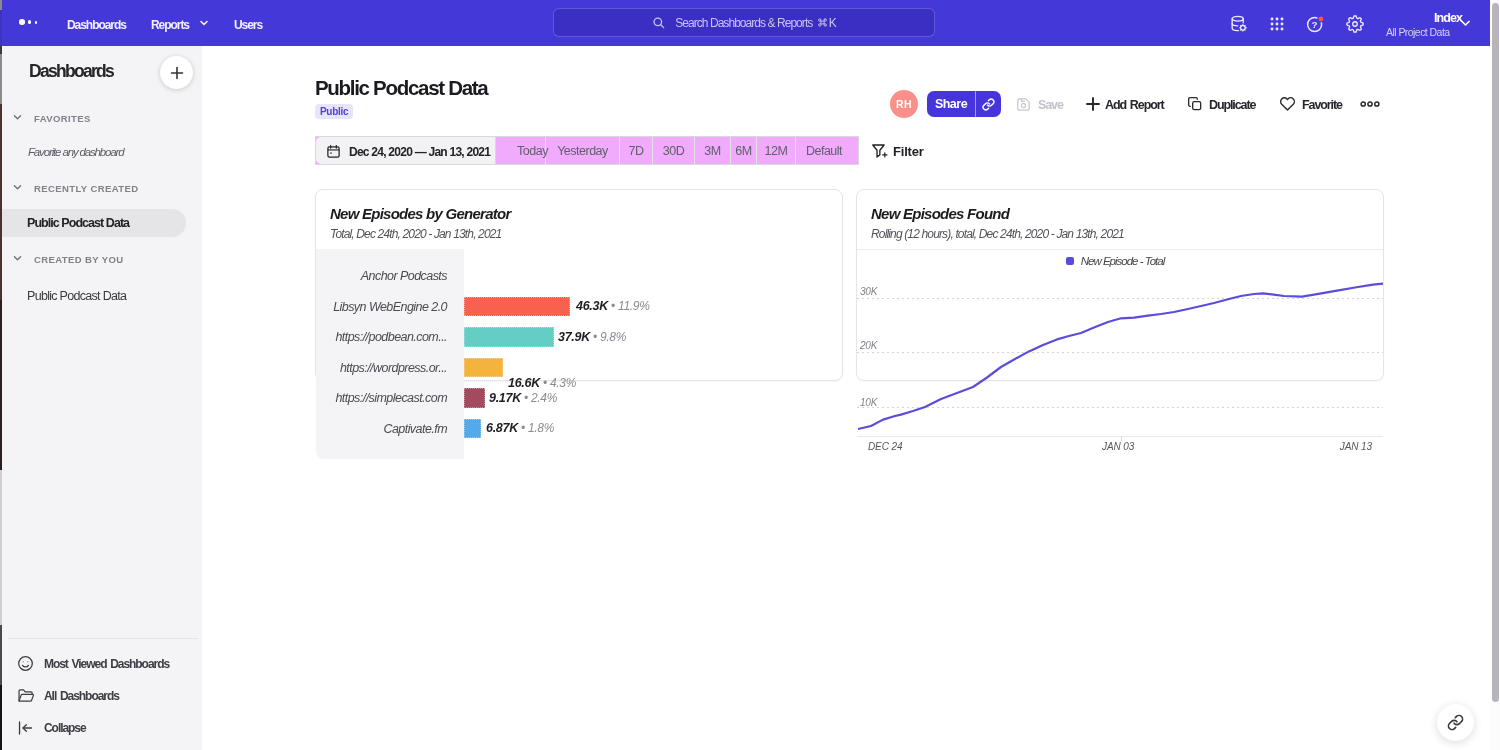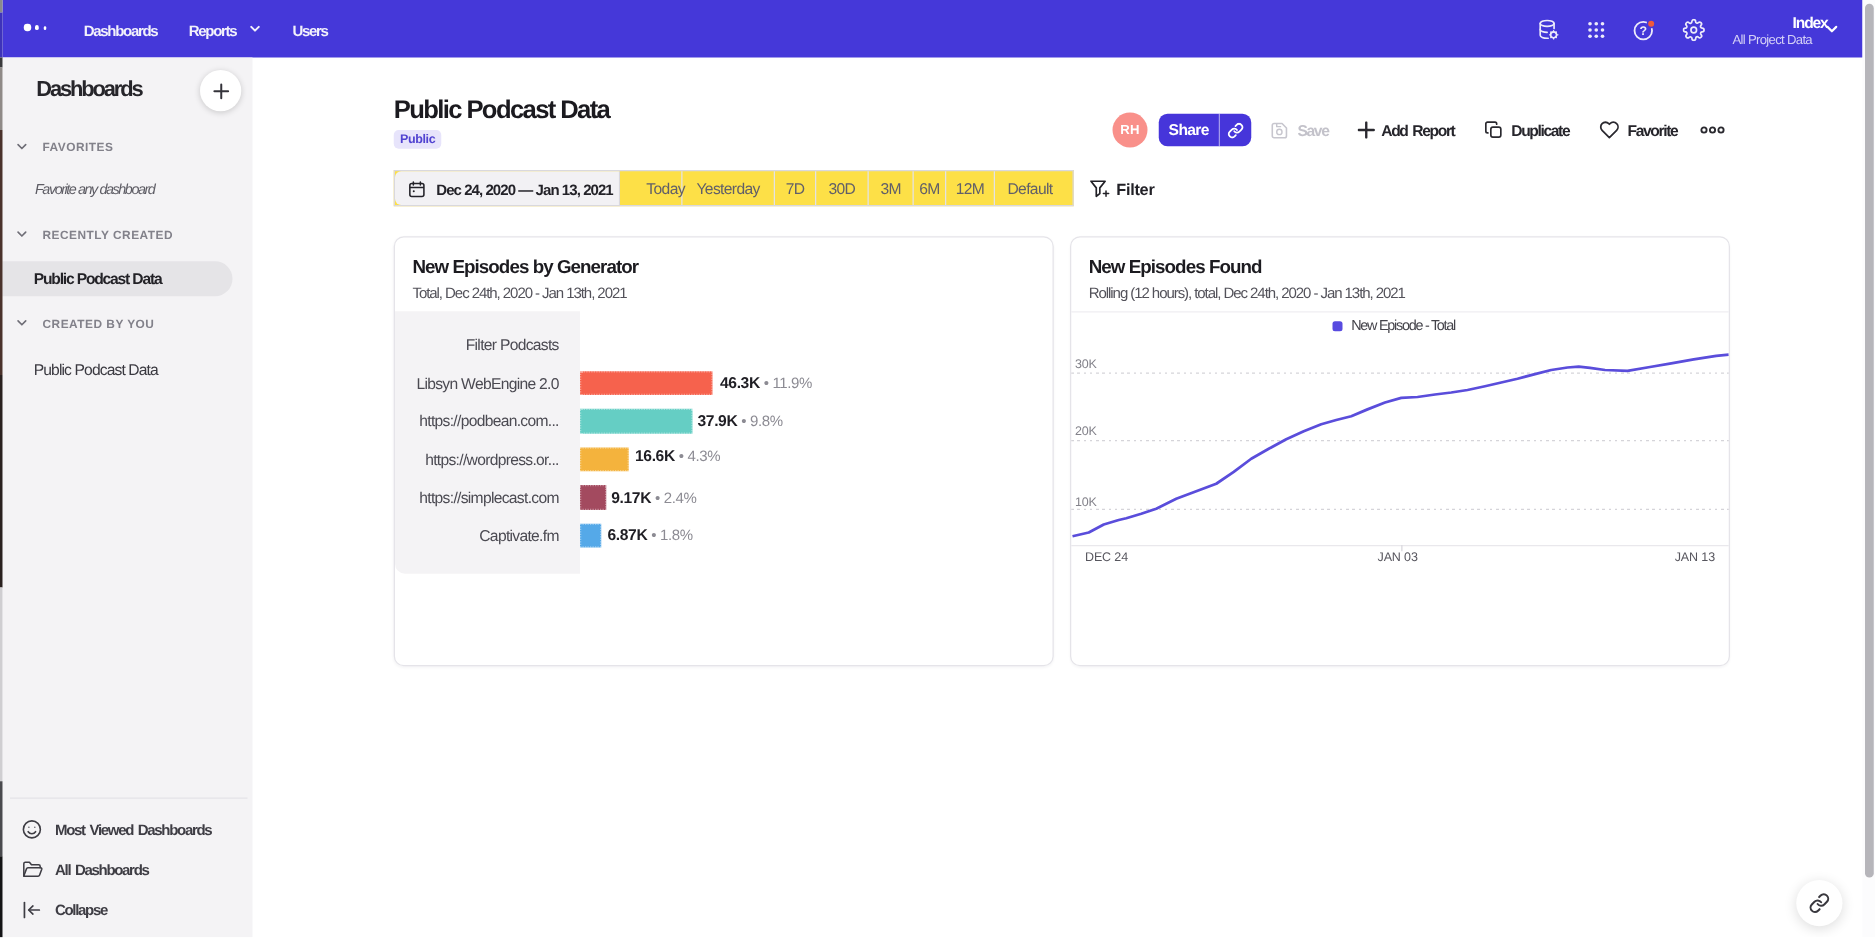--- a/index.html
+++ b/index.html
@@ -39,28 +39,28 @@
   .title { position:absolute; left:315px; top:76px; font-size:20.5px; font-weight:700; color:#1B1A1F; letter-spacing:-1.3px; }
   .badge { position:absolute; left:315px; top:104px; height:15px; line-height:15px; padding:0 5px; background:#E7E4FB; border-radius:4px; font-size:10px; font-weight:600; color:#5143D1; letter-spacing:-0.3px; }
   .avatar { position:absolute; left:890px; top:90px; width:28px; height:28px; border-radius:50%; background:#F9908A; color:#fff; font-size:10.5px; font-weight:700; display:flex; align-items:center; justify-content:center; letter-spacing:0.3px; }
   .sharebtn { position:absolute; left:927px; top:91px; width:74px; height:26px; border-radius:7px; background:#4635DA; }
   .sharebtn .txt { position:absolute; left:0; top:5.5px; width:48px; text-align:center; color:#fff; font-size:12.5px; font-weight:700; letter-spacing:-0.5px; }
   .sharebtn .div { position:absolute; left:48px; top:0; width:1px; height:26px; background:rgba(255,255,255,0.5); }
   .hbtn { position:absolute; top:97.5px; font-size:12.5px; font-weight:600; color:#26252B; letter-spacing:-1.1px; word-spacing:1.5px; }
   .hicon { position:absolute; }
 
   
-  .datebar { position:absolute; left:315px; top:136px; width:544px; height:29px; background:#fde047; border:1px solid #D9D8DD; border-radius:0; display:flex; }
+  .datebar { position:absolute; left:315px; top:136px; width:544px; height:29px; background:#f0abfc; border:1px solid #D9D8DD; border-radius:0; display:flex; }
   .dseg1 { width:180px; height:100%; background:#F2F1F4; border-right:1px solid #D9D8DD; border-radius:5px 0 0 5px; position:relative; }
   .dcell { height:100%; border-right:1px solid #E3E2E6; display:flex; align-items:center; justify-content:center; font-size:12.5px; color:#615F69; letter-spacing:-0.5px; }
   .dcell:last-child { border-right:none; }
   .datetxt { position:absolute; left:33px; top:7.5px; font-size:12px; font-weight:700; color:#232228; letter-spacing:-0.75px; white-space:nowrap; }
 
   
-  .card { position:absolute; top:189px; width:528px; height:344px; background:#fff; border:1px solid #E5E4E9; border-radius:8px; box-shadow:0 1px 2px rgba(20,20,43,0.04); }
+  .card { position:absolute; top:189px; width:528px; height:192px; background:#fff; border:1px solid #E5E4E9; border-radius:8px; box-shadow:0 1px 2px rgba(20,20,43,0.04);font-style:italic; }
   .ctitle { position:absolute; left:14px; top:15px; font-size:15px; font-weight:700; color:#1C1B20; letter-spacing:-0.75px; }
   .csub { position:absolute; left:14px; top:37px; font-size:12px; color:#53525A; letter-spacing:-0.85px; }
 
   
   .graybox { position:absolute; left:0; top:59px; width:148px; height:210px; background:#F4F3F5; border-radius:0 0 0 8px; }
   .blabel { position:absolute; width:131px; text-align:right; font-size:12.5px; color:#4B4A52; letter-spacing:-0.55px; }
   .bar { position:absolute; left:148px; height:19.5px; outline:1px dotted rgba(255,255,255,0.4); outline-offset:-1px; }
   .bval { position:absolute; font-size:12.5px; font-weight:700; color:#1F1E24; white-space:nowrap; letter-spacing:-0.3px; }
   .bval .pct { font-weight:400; font-size:12px; color:#8C8B93; letter-spacing:-0.3px; }
   .inval { position:absolute; right:5px; top:3px; font-size:12.5px; font-weight:700; color:#fff; white-space:nowrap; letter-spacing:-0.3px; }
@@ -94,20 +94,31 @@
   <div class="topbar" id="topbar">
     <div class="dot" style="left:17px;top:19px;width:5.5px;height:5.5px;"></div>
     <div class="dot" style="left:25.5px;top:20px;width:3.8px;height:3.8px;"></div>
     <div class="dot" style="left:32.5px;top:21px;width:2.5px;height:2.5px;"></div>
     <span class="tnav" style="left:65px;">Dashboards</span>
     <span class="tnav" style="left:149px;">Reports</span>
     <svg class="abs" style="left:197px;top:19px;" width="10" height="8" viewBox="0 0 10 8">
         <path d="M2 2.5 L5 5.5 L8 2.5" fill="none" stroke="#F2F1FB" stroke-width="1.6" stroke-linecap="round" stroke-linejoin="round"></path>
       </svg>
     <span class="tnav" style="left:232px;">Users</span>
+    <div class="search">
+      <svg width="14" height="14" viewBox="0 0 24 24" style="margin-right:9px;">
+          <circle cx="10" cy="10" r="6.5" fill="none" stroke="#C9C4F3" stroke-width="2.2"></circle>
+          <path d="M15 15 L20 20" stroke="#C9C4F3" stroke-width="2.2" stroke-linecap="round"></path>
+        </svg>
+      <span>Search Dashboards &amp; Reports&nbsp;</span>
+      <svg width="11" height="11" viewBox="0 0 24 24" style="margin:0 1px 1px 2px;">
+          <path d="M18 4a2.5 2.5 0 0 0-2.5 2.5v11a2.5 2.5 0 1 0 2.5-2.5H6a2.5 2.5 0 1 0 2.5 2.5v-11A2.5 2.5 0 1 0 6 9h12a2.5 2.5 0 1 0-2.5-2.5" fill="none" stroke="#C9C4F3" stroke-width="2"></path>
+        </svg>
+      <span>K</span>
+    </div>
 
     <svg class="abs" style="left:1227px;top:14px;" width="19" height="19" viewBox="0 0 24 24" fill="none" stroke="#ECEAFA" stroke-width="1.7" stroke-linecap="round">
       <ellipse cx="11" cy="6" rx="7" ry="3"></ellipse>
       <path d="M4 6v6c0 1.66 3.13 3 7 3"></path>
       <path d="M4 12v6c0 1.66 3.13 3 7 3h1"></path>
       <path d="M18 6v5"></path>
       <circle cx="17.5" cy="17.5" r="3" stroke-width="1.6"></circle>
       <path d="M17.5 13.4v1.2M17.5 20.4v1.2M13.6 17.5h1.2M20.7 17.5h1.2M14.7 14.7l.9.9M19.4 19.4l.9.9M20.3 14.7l-.9.9M15.6 19.4l-.9.9" stroke-width="1.4"></path>
     </svg>
 
@@ -250,30 +261,30 @@
     <svg class="abs" style="left:871px;top:143px;" width="17" height="16" viewBox="0 0 24 22" fill="none" stroke="#222127" stroke-width="1.9" stroke-linejoin="round">
       <path d="M2.5 2.5h16l-6 7.5v6.5l-4 3v-9.5l-6-7.5z"></path>
       <path d="M19.5 13.5v6M16.5 16.5h6" stroke-linecap="round" stroke-width="1.7"></path>
     </svg>
     <span class="abs" style="left:893px;top:143.5px;font-size:13px;font-weight:600;color:#222127;letter-spacing:-0.2px;">Filter</span>
 
     <div class="card" style="left:315px;">
       <span class="ctitle">New Episodes by Generator</span>
       <span class="csub">Total, Dec 24th, 2020 - Jan 13th, 2021</span>
       <div class="graybox"></div>
-      <div class="blabel" style="top:79px;">Filter Podcasts</div>
+      <div class="blabel" style="top:79px;">Anchor Podcasts</div>
       <div class="blabel" style="top:109.5px;">Libsyn WebEngine 2.0</div>
       <div class="bar" style="top:106.5px;width:106px;background:#F6624D;"></div>
       <span class="bval" style="left:260px;top:109px;">46.3K <span class="pct">• 11.9%</span></span>
       <div class="blabel" style="top:140px;">https://podbean.com...</div>
       <div class="bar" style="top:137px;width:90px;background:#65CEC4;"></div>
       <span class="bval" style="left:242px;top:139.5px;">37.9K <span class="pct">• 9.8%</span></span>
       <div class="blabel" style="top:170.5px;">https://wordpress.or...</div>
       <div class="bar" style="top:167.5px;width:39px;background:#F4B33D;"></div>
-      <span class="bval" style="left:192px;top:168px;">16.6K <span class="pct">• 4.3%</span></span>
+      <span class="bval" style="left:192px;top:186px;">16.6K <span class="pct">• 4.3%</span></span>
       <div class="blabel" style="top:201px;">https://simplecast.com</div>
       <div class="bar" style="top:198px;width:21px;background:#A34A5F;"></div>
       <span class="bval" style="left:173px;top:200.5px;">9.17K <span class="pct">• 2.4%</span></span>
       <div class="blabel" style="top:231.5px;">Captivate.fm</div>
       <div class="bar" style="top:228.5px;width:17px;background:#55A9E8;"></div>
       <span class="bval" style="left:170px;top:231px;">6.87K <span class="pct">• 1.8%</span></span>
     </div>
 
     <div class="card" style="left:856px;">
       <span class="ctitle">New Episodes Found</span>

